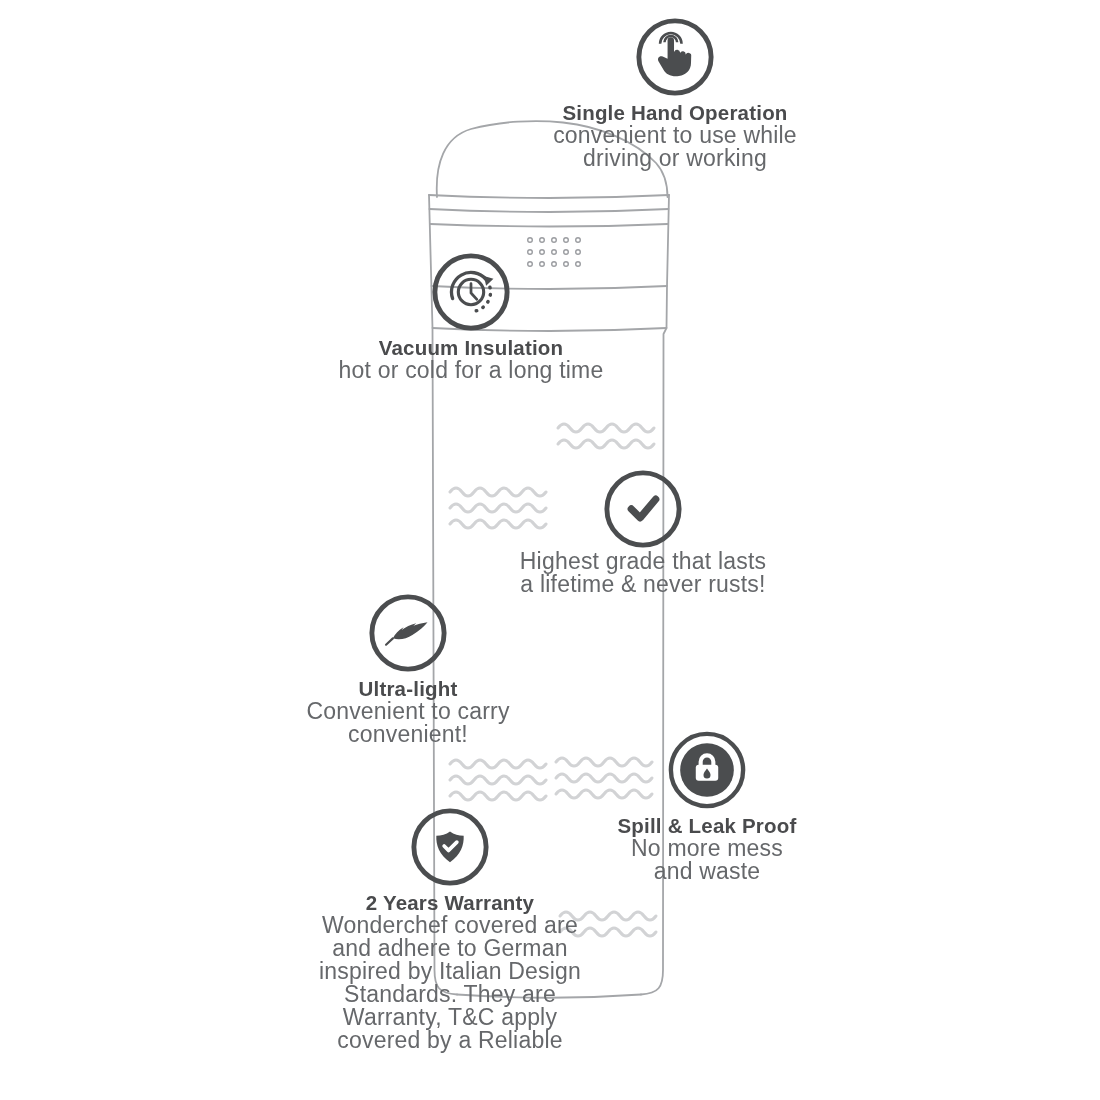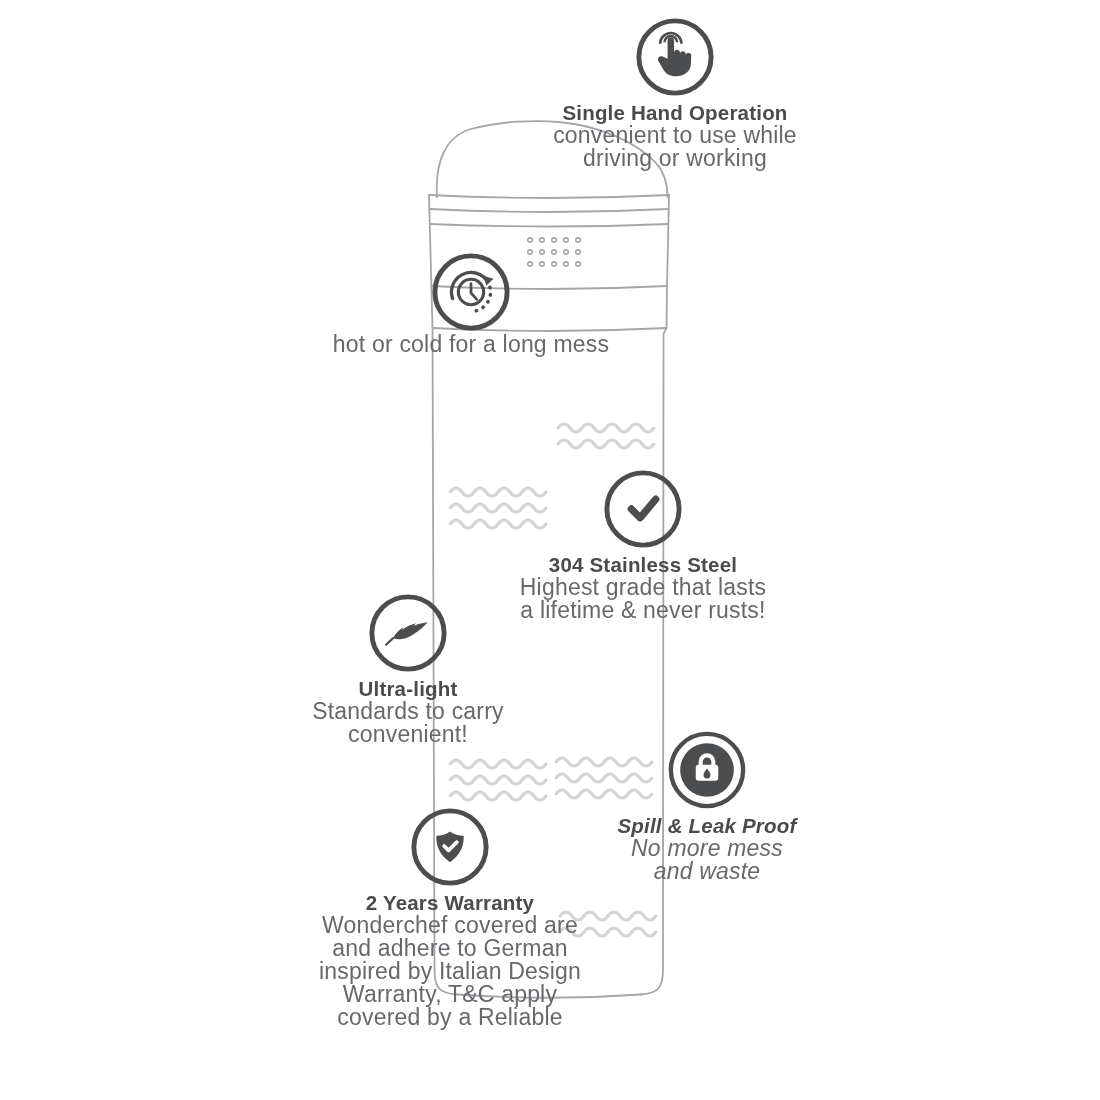--- a/index.html
+++ b/index.html
@@ -114,49 +114,49 @@
     <div class="icon-wrap">
       <svg width="82" height="82" viewBox="-42 -42 84 84">
         <circle class="ic" r="37" stroke-width="5"></circle>
         <circle class="ic" r="13" stroke-width="3.2"></circle>
         <path class="ic" d="M 0 1 L 0 -8.5 M 0 1 L 6 7.5" stroke-width="2.8" stroke-linecap="round"></path>
         <path class="ic" d="M -18.8 6.8 A 20 20 0 0 1 15.3 -12.9" stroke-width="3.4" stroke-linecap="round"></path>
         <path class="icf" d="M 13.2 -16.5 L 23 -13.5 L 15.5 -6.5 Z"></path>
         <path class="ic" d="M 19.4 -4.8 A 20 20 0 0 1 3.5 19.7" stroke-width="3.6" stroke-linecap="round" stroke-dasharray="0.5 7"></path>
       </svg>
     </div>
-    <div class="feature-line">hot or cold for a long mess</div>
+    <div class="feature-title">Vacuum Insulation</div>
+    <div class="feature-line">hot or cold for a long time</div>
   </div>
 
   <div class="callout" style="left:493px; top:468px;">
     <div class="icon-wrap">
       <svg width="82" height="82" viewBox="-42 -42 84 84">
         <circle class="ic" r="37" stroke-width="5"></circle>
         <path class="ic" d="M -12 0 L -3 9 L 13 -10" stroke-width="7.5" stroke-linecap="round" stroke-linejoin="round"></path>
       </svg>
     </div>
-    <div class="feature-title">304 Stainless Steel</div>
     <div class="feature-line">Highest grade that lasts</div>
     <div class="feature-line">a lifetime &amp; never rusts!</div>
   </div>
 
   <div class="callout" style="left:258px; top:592px;">
     <div class="icon-wrap">
       <svg width="82" height="82" viewBox="-42 -42 84 84">
         <circle class="ic" r="37" stroke-width="5"></circle>
         <path class="icf" d="M 20 -11 C 14 -10 9.5 -9 5.5 -7.5 L 8.5 -10 C 2.5 -8.5 -2.5 -6 -6.5 -3 L -4.5 -6 C -9.5 -3 -13.5 1 -15.5 5.5 C -9 7.5 -1.5 6 4.5 2 C 11.5 -2.5 17 -7 20 -11 Z"></path>
         <path class="ic" d="M -15.5 5.5 L -22.5 12" stroke-width="2.2" stroke-linecap="round"></path>
       </svg>
     </div>
     <div class="feature-title">Ultra-light</div>
-    <div class="feature-line">Standards to carry</div>
+    <div class="feature-line">Convenient to carry</div>
     <div class="feature-line">convenient!</div>
   </div>
 
-  <div class="callout" style="left:557px; top:729px;font-style:italic;">
+  <div class="callout" style="left:557px; top:729px;">
     <div class="icon-wrap">
       <svg width="82" height="82" viewBox="-42 -42 84 84">
         <circle class="ic" r="37" stroke-width="4.5"></circle>
         <circle class="icf" r="27.5"></circle>
         <path class="icw" d="M -6.5 -4.5 L -6.5 -8.5 A 6.5 6.5 0 0 1 6.5 -8.5 L 6.5 -4.5" stroke-width="4.2"></path>
         <rect class="icwf" x="-11.5" y="-5.5" width="23" height="16.5" rx="3"></rect>
         <path class="icf" d="M 0 -1.5 C 2.6 1.8 3.6 3.4 3.6 5.2 A 3.6 3.6 0 0 1 -3.6 5.2 C -3.6 3.4 -2.6 1.8 0 -1.5 Z"></path>
       </svg>
     </div>
     <div class="feature-title">Spill &amp; Leak Proof</div>
@@ -169,17 +169,18 @@
       <svg width="82" height="82" viewBox="-42 -42 84 84">
         <circle class="ic" r="37" stroke-width="5"></circle>
         <path class="icf" d="M 0 -16 C 4 -13 9 -11.5 14 -11.5 C 14.5 -2 11 8 0 15.5 C -11 8 -14.5 -2 -14 -11.5 C -9 -11.5 -4 -13 0 -16 Z"></path>
         <path class="icw" d="M -6 -1 L -1.5 3.5 L 7 -5" stroke-width="3.8" stroke-linecap="round" stroke-linejoin="round"></path>
       </svg>
     </div>
     <div class="feature-title">2 Years Warranty</div>
     <div class="feature-line">Wonderchef covered are</div>
     <div class="feature-line">and adhere to German</div>
     <div class="feature-line">inspired by Italian Design</div>
+    <div class="feature-line">Standards. They are</div>
     <div class="feature-line">Warranty, T&amp;C apply</div>
     <div class="feature-line">covered by a Reliable</div>
   </div>
 
 </div>
 
 </body></html>

